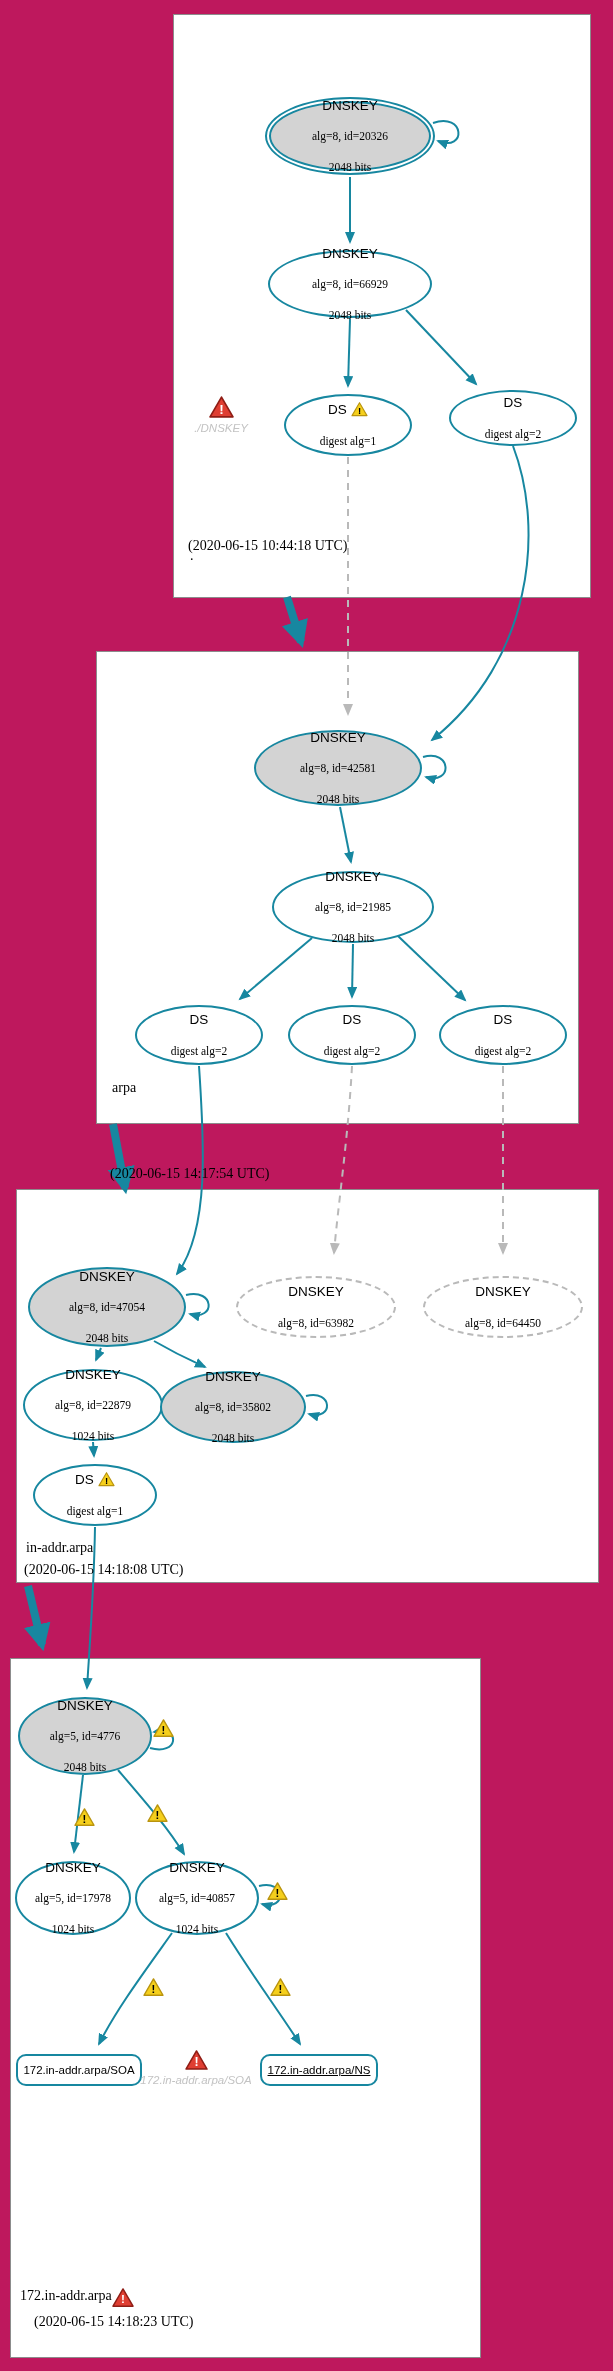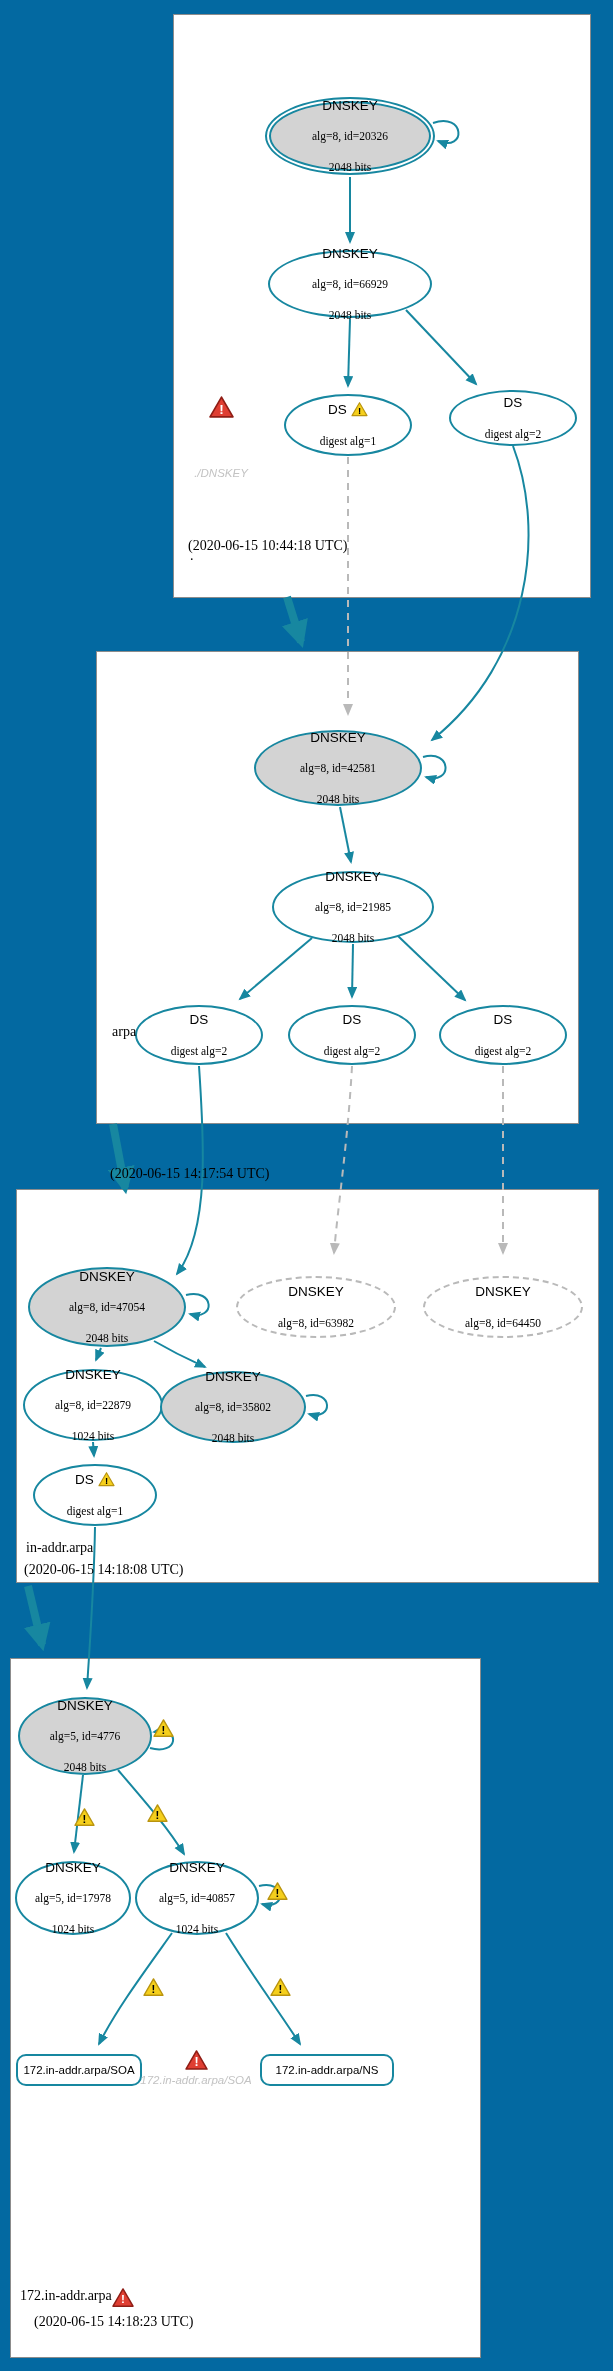--- a/index.html
+++ b/index.html
@@ -3,21 +3,21 @@
 <meta charset="utf-8">
 <style>
   :root{
     --teal:#1787a0;
     --grayfill:#d3d3d3;
     --dash:#b9b9b9;
     --boxborder:#8c8c8c;
     --faded:#c3c3c3;
   }
   html,body{margin:0;padding:0;background:#fff;}
-  #stage{position:relative;width:613px;height:2371px;background:#0369a1;overflow:hidden;
+  #stage{position:relative;width:613px;height:2371px;background:#be185d;overflow:hidden;
          font-family:"Liberation Sans",sans-serif;}
   .zone-box{position:absolute;border:1px solid var(--boxborder);background:#fff;z-index:0;}
   #edges{position:absolute;left:0;top:0;z-index:1;pointer-events:none;}
   .ellipse{position:absolute;border:2px solid var(--teal);border-radius:50%;background:#fff;
            display:flex;flex-direction:column;align-items:center;justify-content:center;
            text-align:center;z-index:2;box-sizing:border-box;}
   .gray{background:var(--grayfill);}
   .dashedn{border:2px dashed var(--dash);}
   .double{background:#fff;}
   .double::before{content:"";position:absolute;inset:2px;border:2px solid var(--teal);
@@ -118,21 +118,21 @@
 
   <div class="ellipse" style="left:449px;top:390px;width:128px;height:56px;">
     <div class="ntitle">DS</div>
     <div class="nattr">digest alg=2</div>
   </div>
 
   <svg class="icon" style="left:209px;top:396px;" width="25" height="23" viewBox="0 0 24 22">
     <path d="M12 1 L23 20 H1 Z" fill="#df3e32" stroke="#8f1d15" stroke-width="1.6" stroke-linejoin="round"></path>
     <text x="12" y="17" text-anchor="middle" font-size="13" font-weight="bold" fill="#fff" font-family="Liberation Sans,sans-serif">!</text>
   </svg>
-  <div class="faded" style="left:171px;top:422px;width:100px;margin-top:45px;">./DNSKEY</div>
+  <div class="faded" style="left:171px;top:422px;width:100px;">./DNSKEY</div>
 
   <div class="zlabel" style="left:190px;top:548px;">.</div>
   <div class="zlabel" style="left:188px;top:538px;">(2020-06-15 10:44:18 UTC)</div>
 
   <div class="ellipse gray" style="left:254px;top:730px;width:168px;height:76px;">
     <div class="ntitle">DNSKEY</div>
     <div class="nattr">alg=8, id=42581</div>
     <div class="nattr">2048 bits</div>
   </div>
 
@@ -148,21 +148,21 @@
   </div>
   <div class="ellipse" style="left:288px;top:1005px;width:128px;height:60px;">
     <div class="ntitle">DS</div>
     <div class="nattr">digest alg=2</div>
   </div>
   <div class="ellipse" style="left:439px;top:1005px;width:128px;height:60px;">
     <div class="ntitle">DS</div>
     <div class="nattr">digest alg=2</div>
   </div>
 
-  <div class="zlabel" style="left:112px;top:1024px;">arpa</div>
+  <div class="zlabel" style="left:112px;top:1080px;">arpa</div>
   <div class="zlabel" style="left:110px;top:1166px;">(2020-06-15 14:17:54 UTC)</div>
 
   <div class="ellipse gray" style="left:28px;top:1267px;width:158px;height:80px;">
     <div class="ntitle">DNSKEY</div>
     <div class="nattr">alg=8, id=47054</div>
     <div class="nattr">2048 bits</div>
   </div>
 
   <div class="ellipse dashedn" style="left:236px;top:1276px;width:160px;height:62px;">
     <div class="ntitle">DNSKEY</div>
@@ -213,21 +213,21 @@
 
   <div class="ellipse" style="left:135px;top:1861px;width:124px;height:74px;">
     <div class="ntitle">DNSKEY</div>
     <div class="nattr">alg=5, id=40857</div>
     <div class="nattr">1024 bits</div>
   </div>
 
   <div class="rrset" style="left:16px;top:2054px;width:126px;height:32px;">
     <span>172.in-addr.arpa/SOA</span>
   </div>
-  <div class="rrset" style="left:260px;top:2054px;width:134px;height:32px;">
+  <div class="rrset" style="left:260px;top:2054px;width:118px;height:32px;text-decoration:underline;">
     <span>172.in-addr.arpa/NS</span>
   </div>
 
   <svg class="icon" style="left:185px;top:2050px;" width="23" height="21" viewBox="0 0 24 22">
     <path d="M12 1 L23 20 H1 Z" fill="#df3e32" stroke="#8f1d15" stroke-width="1.6" stroke-linejoin="round"></path>
     <text x="12" y="17" text-anchor="middle" font-size="13" font-weight="bold" fill="#fff" font-family="Liberation Sans,sans-serif">!</text>
   </svg>
   <div class="faded" style="left:126px;top:2074px;width:140px;">172.in-addr.arpa/SOA</div>
 
   <svg class="icon" style="left:153px;top:1719px;" width="21" height="19" viewBox="0 0 24 22">

